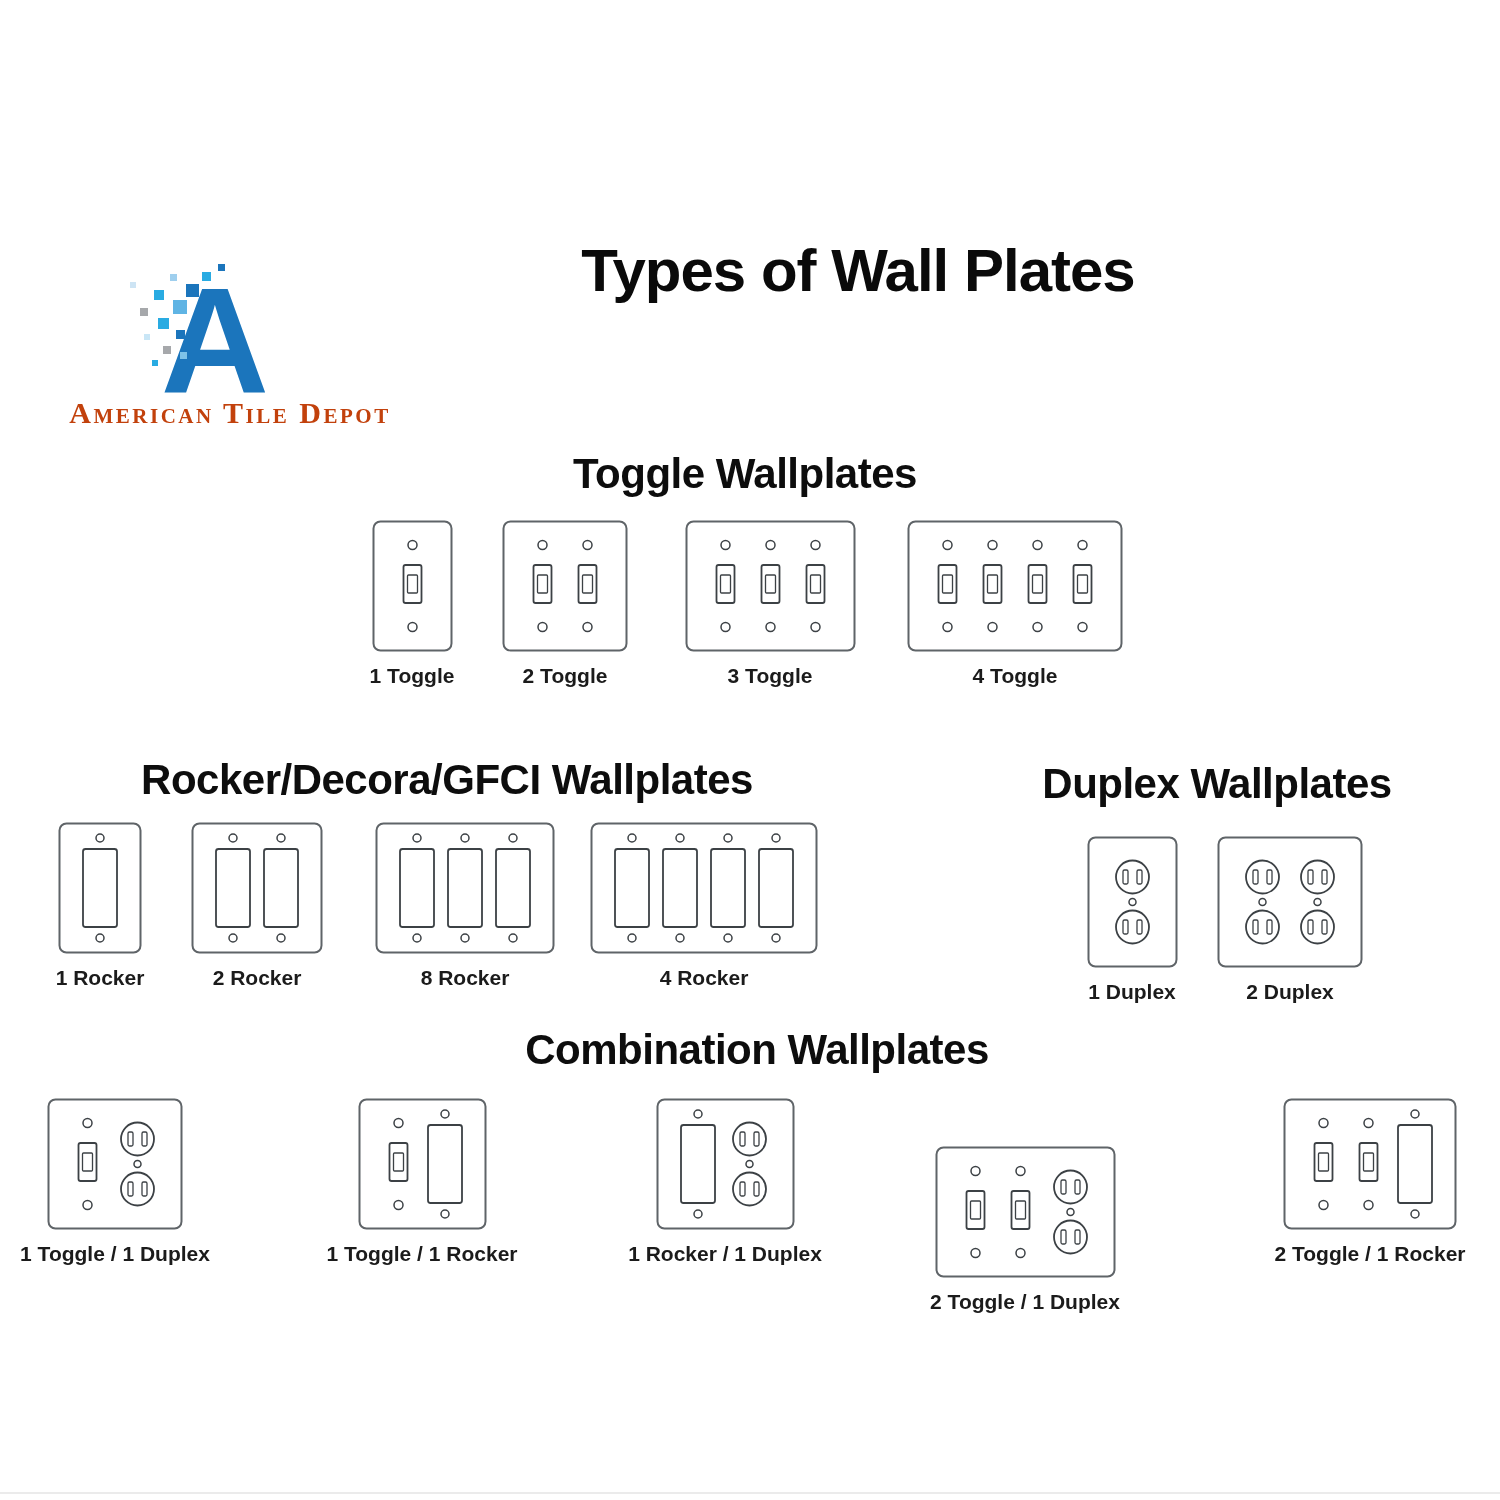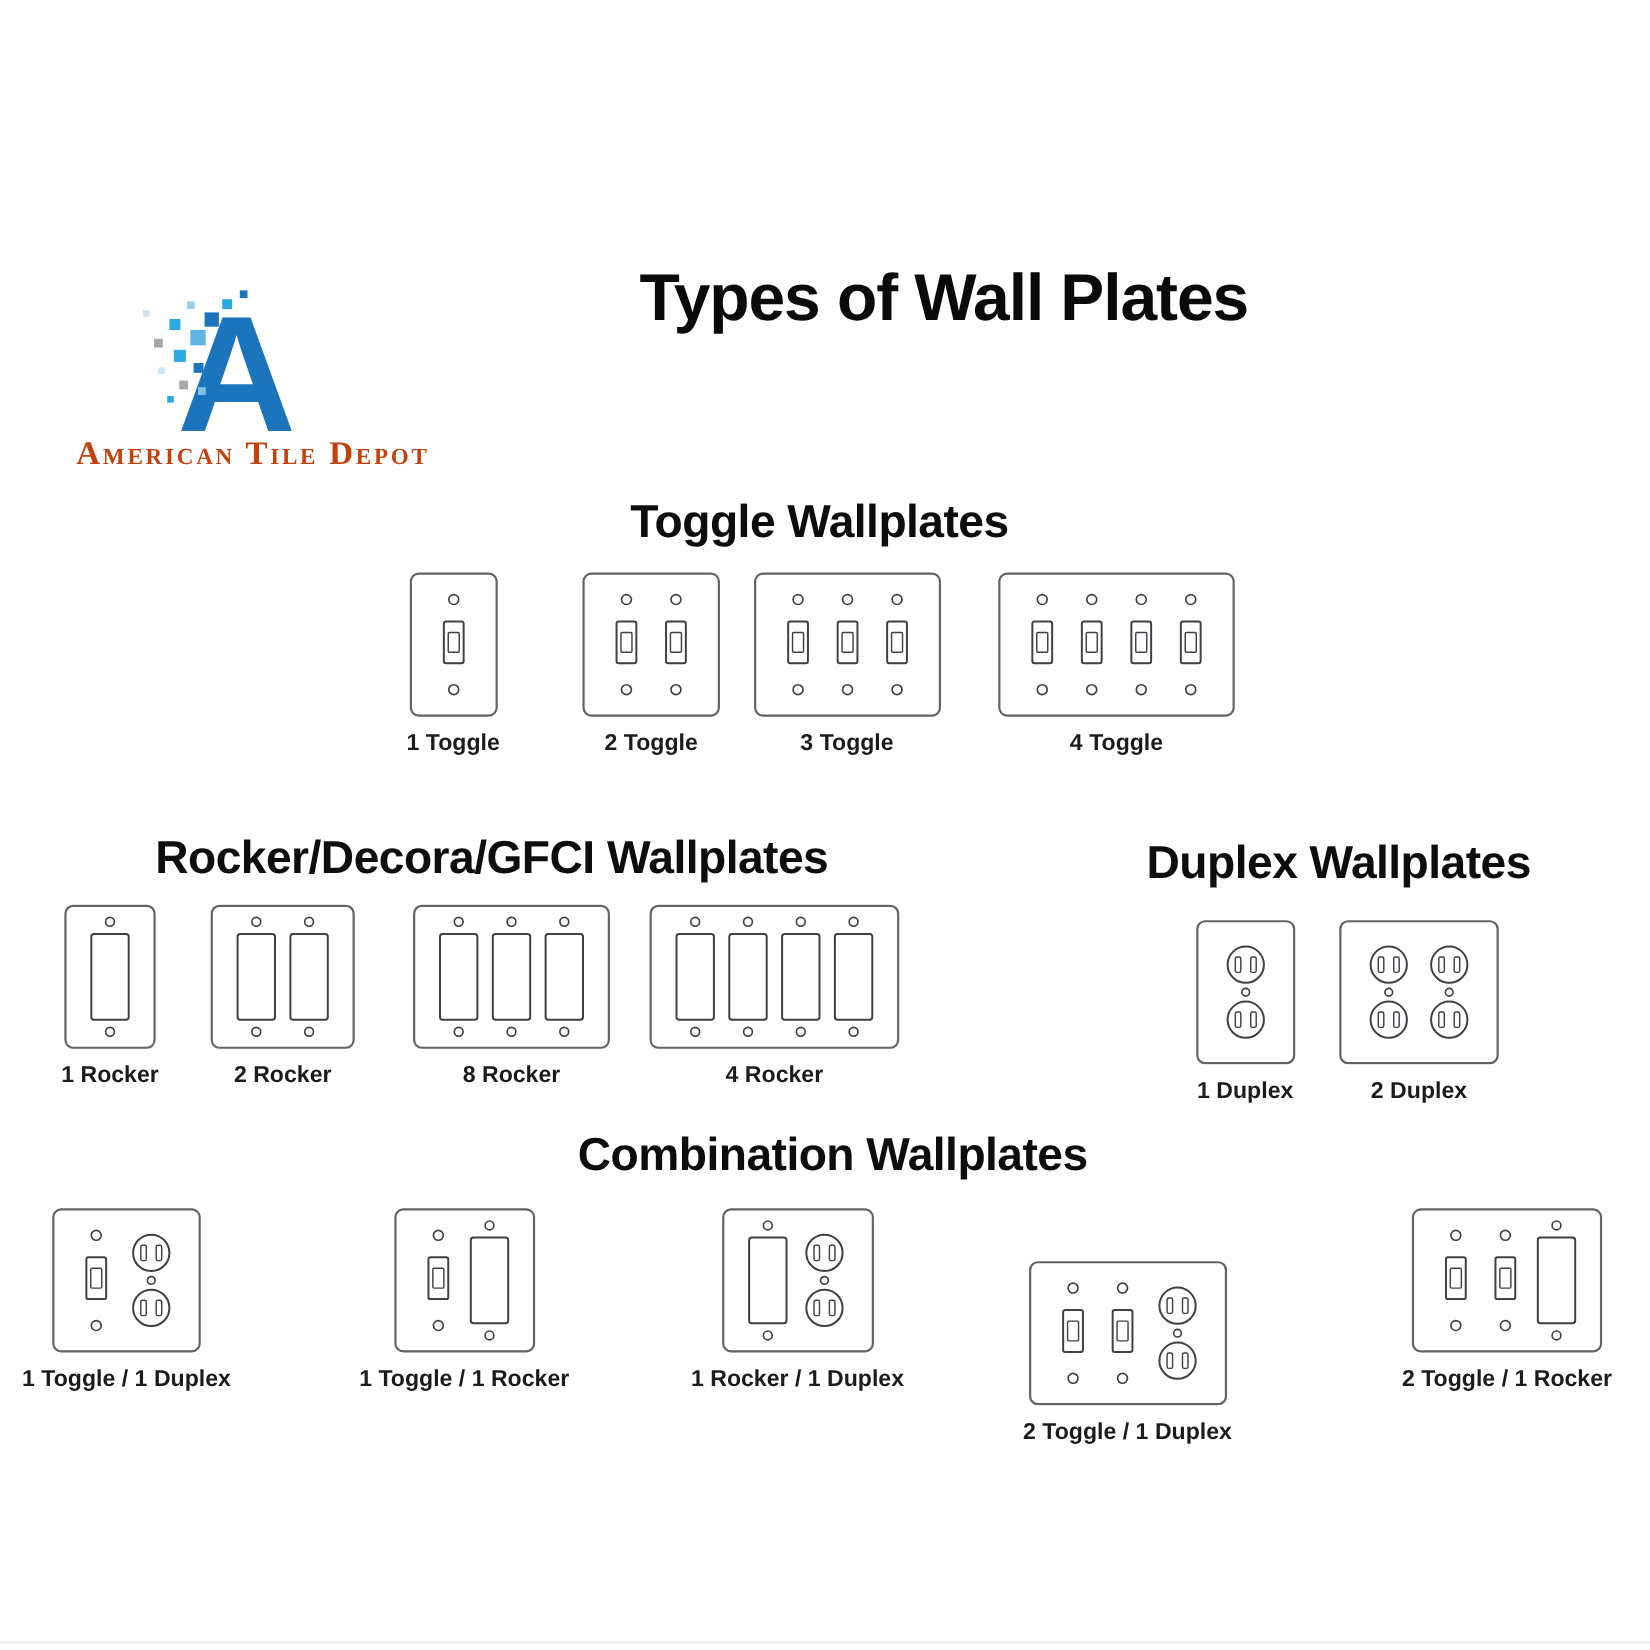--- a/index.html
+++ b/index.html
@@ -71,21 +71,21 @@
   <div id="heading-combination" class="section-heading">Combination Wallplates</div>
 
   <div id="row-toggle" class="plate-row">
       <div class="plate" style="left: 371.5px; top: 520px; width: 81px; height: 132px;"><svg width="81" height="132" viewBox="0 0 81 132">
           <rect class="plate-body" x="1.5" y="1.5" width="78" height="129" rx="7"></rect>
           <circle class="screw" cx="40.5" cy="25" r="4.5"></circle>
           <rect class="opening" x="31.5" y="45" width="18" height="38" rx="2"></rect>
           <rect class="opening thin" x="35.5" y="55" width="10" height="18" rx="1"></rect>
           <circle class="screw" cx="40.5" cy="107" r="4.5"></circle>
         </svg><div class="plate-label">1 Toggle</div></div>
-      <div class="plate" style="left: 502px; top: 520px; width: 126px; height: 132px; margin-left: 27px;"><svg width="126" height="132" viewBox="0 0 126 132">
+      <div class="plate" style="left: 502px; top: 520px; width: 126px; height: 132px;"><svg width="126" height="132" viewBox="0 0 126 132">
           <rect class="plate-body" x="1.5" y="1.5" width="123" height="129" rx="7"></rect>
           <circle class="screw" cx="40.5" cy="25" r="4.5"></circle>
           <rect class="opening" x="31.5" y="45" width="18" height="38" rx="2"></rect>
           <rect class="opening thin" x="35.5" y="55" width="10" height="18" rx="1"></rect>
           <circle class="screw" cx="40.5" cy="107" r="4.5"></circle>
           <circle class="screw" cx="85.5" cy="25" r="4.5"></circle>
           <rect class="opening" x="76.5" y="45" width="18" height="38" rx="2"></rect>
           <rect class="opening thin" x="80.5" y="55" width="10" height="18" rx="1"></rect>
           <circle class="screw" cx="85.5" cy="107" r="4.5"></circle>
         </svg><div class="plate-label">2 Toggle</div></div>

